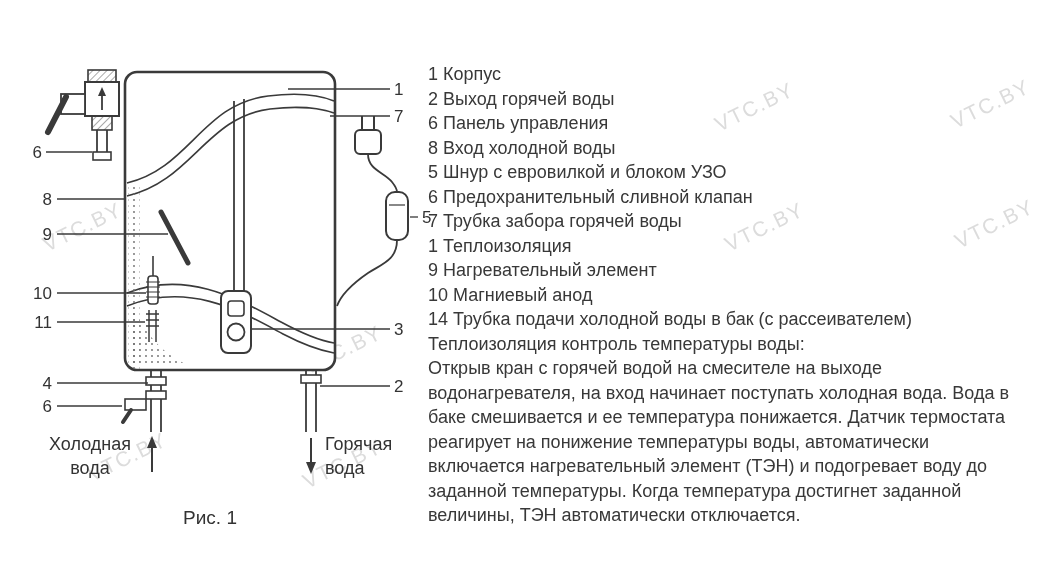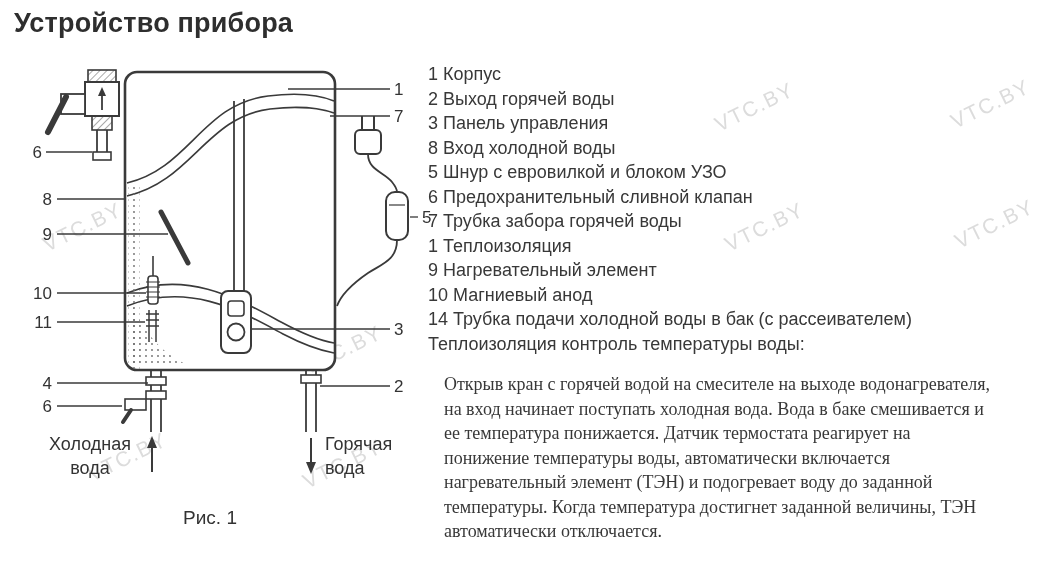--- a/index.html
+++ b/index.html
@@ -15,21 +15,21 @@
     position:absolute;left:14px;top:8px;
     font-size:27px;font-weight:600;color:#2e2e2e;
     letter-spacing:.2px;
   }
   .right-col{
     position:absolute;left:428px;top:62px;width:586px;
     font-size:18px;line-height:24.5px;color:#383838;
   }
   .legend-item{white-space:nowrap;}
   .desc-heading{}
-  .desc-body{margin:16px;font-family:Liberation Serif, serif;}
+  .desc-body{margin:0;}
   .watermark{
     position:absolute;
     font-size:21px;letter-spacing:1.5px;color:#dcdcdc;
     transform:rotate(-26deg);
     user-select:none;pointer-events:none;white-space:nowrap;
   }
   svg.diagram{position:absolute;left:0;top:0;}
   svg text{font-family:"Liberation Sans",sans-serif;fill:#333333;}
   .callout{font-size:17px;}
   .waterlbl{font-size:18px;}
@@ -42,21 +42,20 @@
 
   <span class="watermark" style="left:40px;top:215px">VTC.BY</span>
   <span class="watermark" style="left:300px;top:338px">VTC.BY</span>
   <span class="watermark" style="left:85px;top:445px">VTC.BY</span>
   <span class="watermark" style="left:300px;top:452px">VTC.BY</span>
   <span class="watermark" style="left:712px;top:95px">VTC.BY</span>
   <span class="watermark" style="left:948px;top:92px">VTC.BY</span>
   <span class="watermark" style="left:722px;top:215px">VTC.BY</span>
   <span class="watermark" style="left:952px;top:212px">VTC.BY</span>
 
-  <div class="page-title">Устройство прибора</div>
 
   <svg class="diagram" width="1044" height="564" viewBox="0 0 1044 564">
     <defs>
       <pattern id="dots" width="6" height="6" patternUnits="userSpaceOnUse">
         <circle cx="2" cy="2" r="0.9" fill="#6a6a6a"></circle>
       </pattern>
       <pattern id="hatch" width="5" height="5" patternUnits="userSpaceOnUse" patternTransform="rotate(45)">
         <line x1="0" y1="0" x2="0" y2="5" stroke="#555555" stroke-width="1"></line>
       </pattern>
     </defs>
@@ -177,21 +176,21 @@
     <text class="waterlbl" x="90" y="474" text-anchor="middle">вода</text>
     <text class="waterlbl" x="325" y="450">Горячая</text>
     <text class="waterlbl" x="325" y="474">вода</text>
 
     <text class="figcap" x="210" y="524" text-anchor="middle">Рис. 1</text>
   </svg>
 
   <div class="right-col">
     <div class="legend-item">1 Корпус</div>
     <div class="legend-item">2 Выход горячей воды</div>
-    <div class="legend-item">3 Панель управления</div>
+    <div class="legend-item">6 Панель управления</div>
     <div class="legend-item">8 Вход холодной воды</div>
     <div class="legend-item">5 Шнур с евровилкой и блоком УЗО</div>
     <div class="legend-item">6 Предохранительный сливной клапан</div>
     <div class="legend-item">7 Трубка забора горячей воды</div>
     <div class="legend-item">1 Теплоизоляция</div>
     <div class="legend-item">9 Нагревательный элемент</div>
     <div class="legend-item">10 Магниевый анод</div>
     <div class="legend-item">14 Трубка подачи холодной воды в бак (с рассеивателем)</div>
     <div class="desc-heading">Теплоизоляция контроль температуры воды:</div>
     <p class="desc-body">Открыв кран с горячей водой на смесителе на выходе водонагревателя, на вход начинает поступать холодная вода. Вода в баке смешивается и ее температура понижается. Датчик термостата реагирует на понижение температуры воды, автоматически включается нагревательный элемент (ТЭН) и подогревает воду до заданной температуры. Когда температура достигнет заданной величины, ТЭН автоматически отключается.</p>

